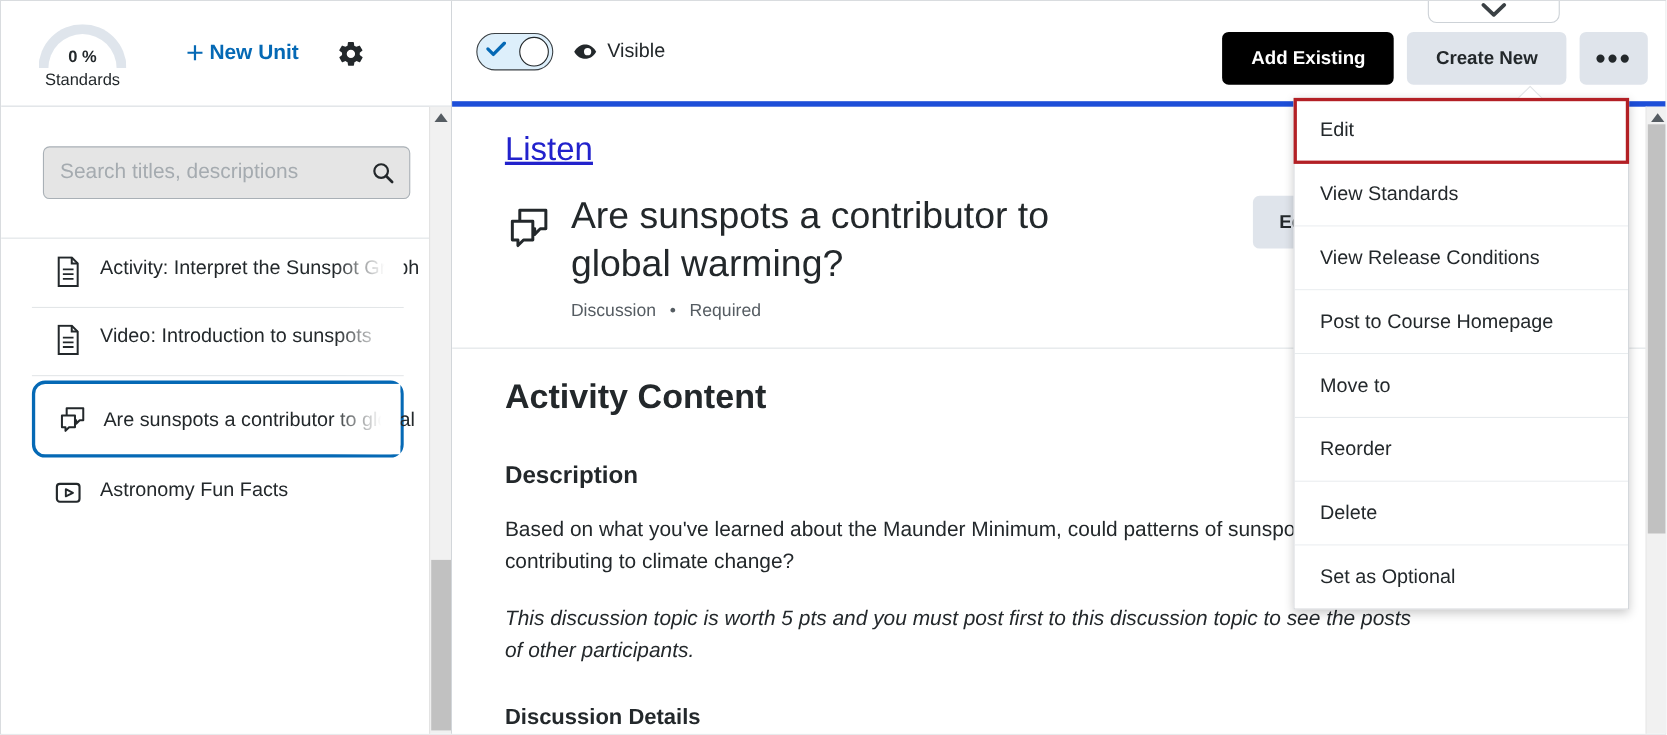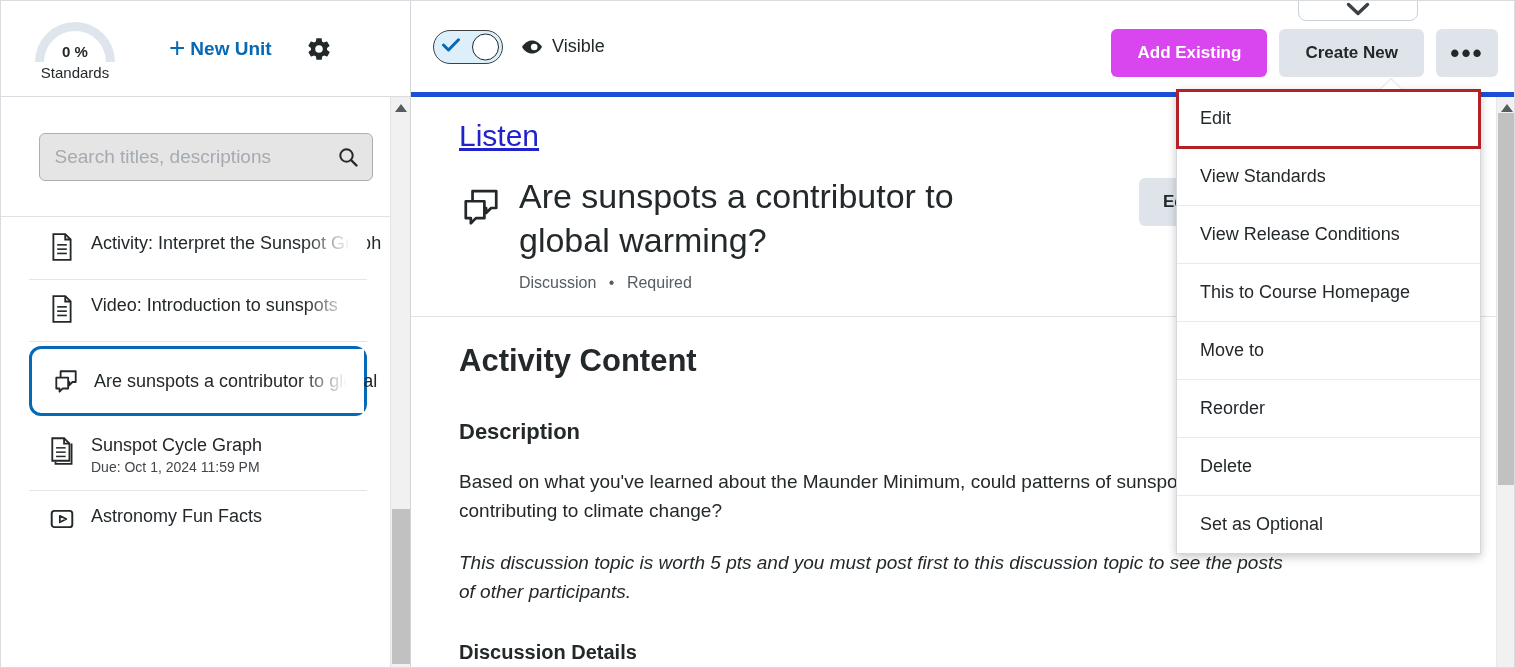--- a/index.html
+++ b/index.html
@@ -211,21 +211,21 @@
     display: flex; align-items: center; gap: 12px;
   }
   .btn {
     border: none; border-radius: 6px;
     font-family: "Liberation Sans", sans-serif;
     font-size: 17px; font-weight: bold;
     cursor: pointer;
     height: 48px;
   }
   #add-existing-btn {
-    background: #d946ef; color: #ffffff;
+    background: #000000; color: #ffffff;
     padding: 0 26px;
     text-align: center;
   }
   #create-new-btn {
     background: #dfe4eb; color: #23282b;
     padding: 0 26px;
   }
   #more-actions-btn {
     background: #dfe4eb; color: #23282b;
     width: 62px;
@@ -432,37 +432,20 @@
         <span class="u-icon">
           <svg width="28" height="26" viewBox="0 0 26 24">
             <path d="M8 2h14v10h-3l-3 3V12H8z" fill="none" stroke="#23282b" stroke-width="1.7" stroke-linejoin="round"></path>
             <path d="M4 8h11v10h-5l-3 3v-3H4z" fill="#ffffff" stroke="#23282b" stroke-width="1.7" stroke-linejoin="round"></path>
           </svg>
         </span>
         <span class="u-text">Are sunspots a contributor to global</span>
         <span class="fademask"></span>
       </div>
 
-      <div class="unit-item">
-        <span class="u-icon">
-          <svg width="28" height="30" viewBox="0 0 24 28">
-            <path d="M2 3h11l5 5v16H2z" fill="none" stroke="#23282b" stroke-width="1.7"></path>
-            <path d="M13 3v5h5" fill="none" stroke="#23282b" stroke-width="1.7"></path>
-            <line x1="5.5" y1="12" x2="14.5" y2="12" stroke="#23282b" stroke-width="1.4"></line>
-            <line x1="5.5" y1="16" x2="14.5" y2="16" stroke="#23282b" stroke-width="1.4"></line>
-            <line x1="5.5" y1="20" x2="14.5" y2="20" stroke="#23282b" stroke-width="1.4"></line>
-            <path d="M5 25v2h15V8" fill="none" stroke="#23282b" stroke-width="1.7"></path>
-          </svg>
-        </span>
-        <span class="u-text">
-          <span>Sunspot Cycle Graph</span>
-          <span class="u-sub">Due: Oct 1, 2024 11:59 PM</span>
-        </span>
-        <span class="fademask"></span>
-      </div>
 
       <div class="unit-item no-rule">
         <span class="u-icon">
           <svg width="26" height="26" viewBox="0 0 24 24">
             <rect x="2.5" y="4.5" width="19" height="15" rx="2.5" fill="none" stroke="#23282b" stroke-width="1.8"></rect>
             <path d="M10 9l6 3-6 3z" fill="none" stroke="#23282b" stroke-width="1.6" stroke-linejoin="round"></path>
           </svg>
         </span>
         <span class="u-text">Astronomy Fun Facts</span>
         <span class="fademask"></span>
@@ -558,20 +541,20 @@
       </span>
       <div id="main-thumb"></div>
     </div>
   </div>
 
   <div id="more-menu">
     <span id="menu-caret"></span>
     <div class="menu-item highlighted">Edit</div>
     <div class="menu-item">View Standards</div>
     <div class="menu-item">View Release Conditions</div>
-    <div class="menu-item">This to Course Homepage</div>
+    <div class="menu-item">Post to Course Homepage</div>
     <div class="menu-item">Move to</div>
     <div class="menu-item">Reorder</div>
     <div class="menu-item">Delete</div>
     <div class="menu-item">Set as Optional</div>
   </div>
 
 </div>
 
 </body></html>

